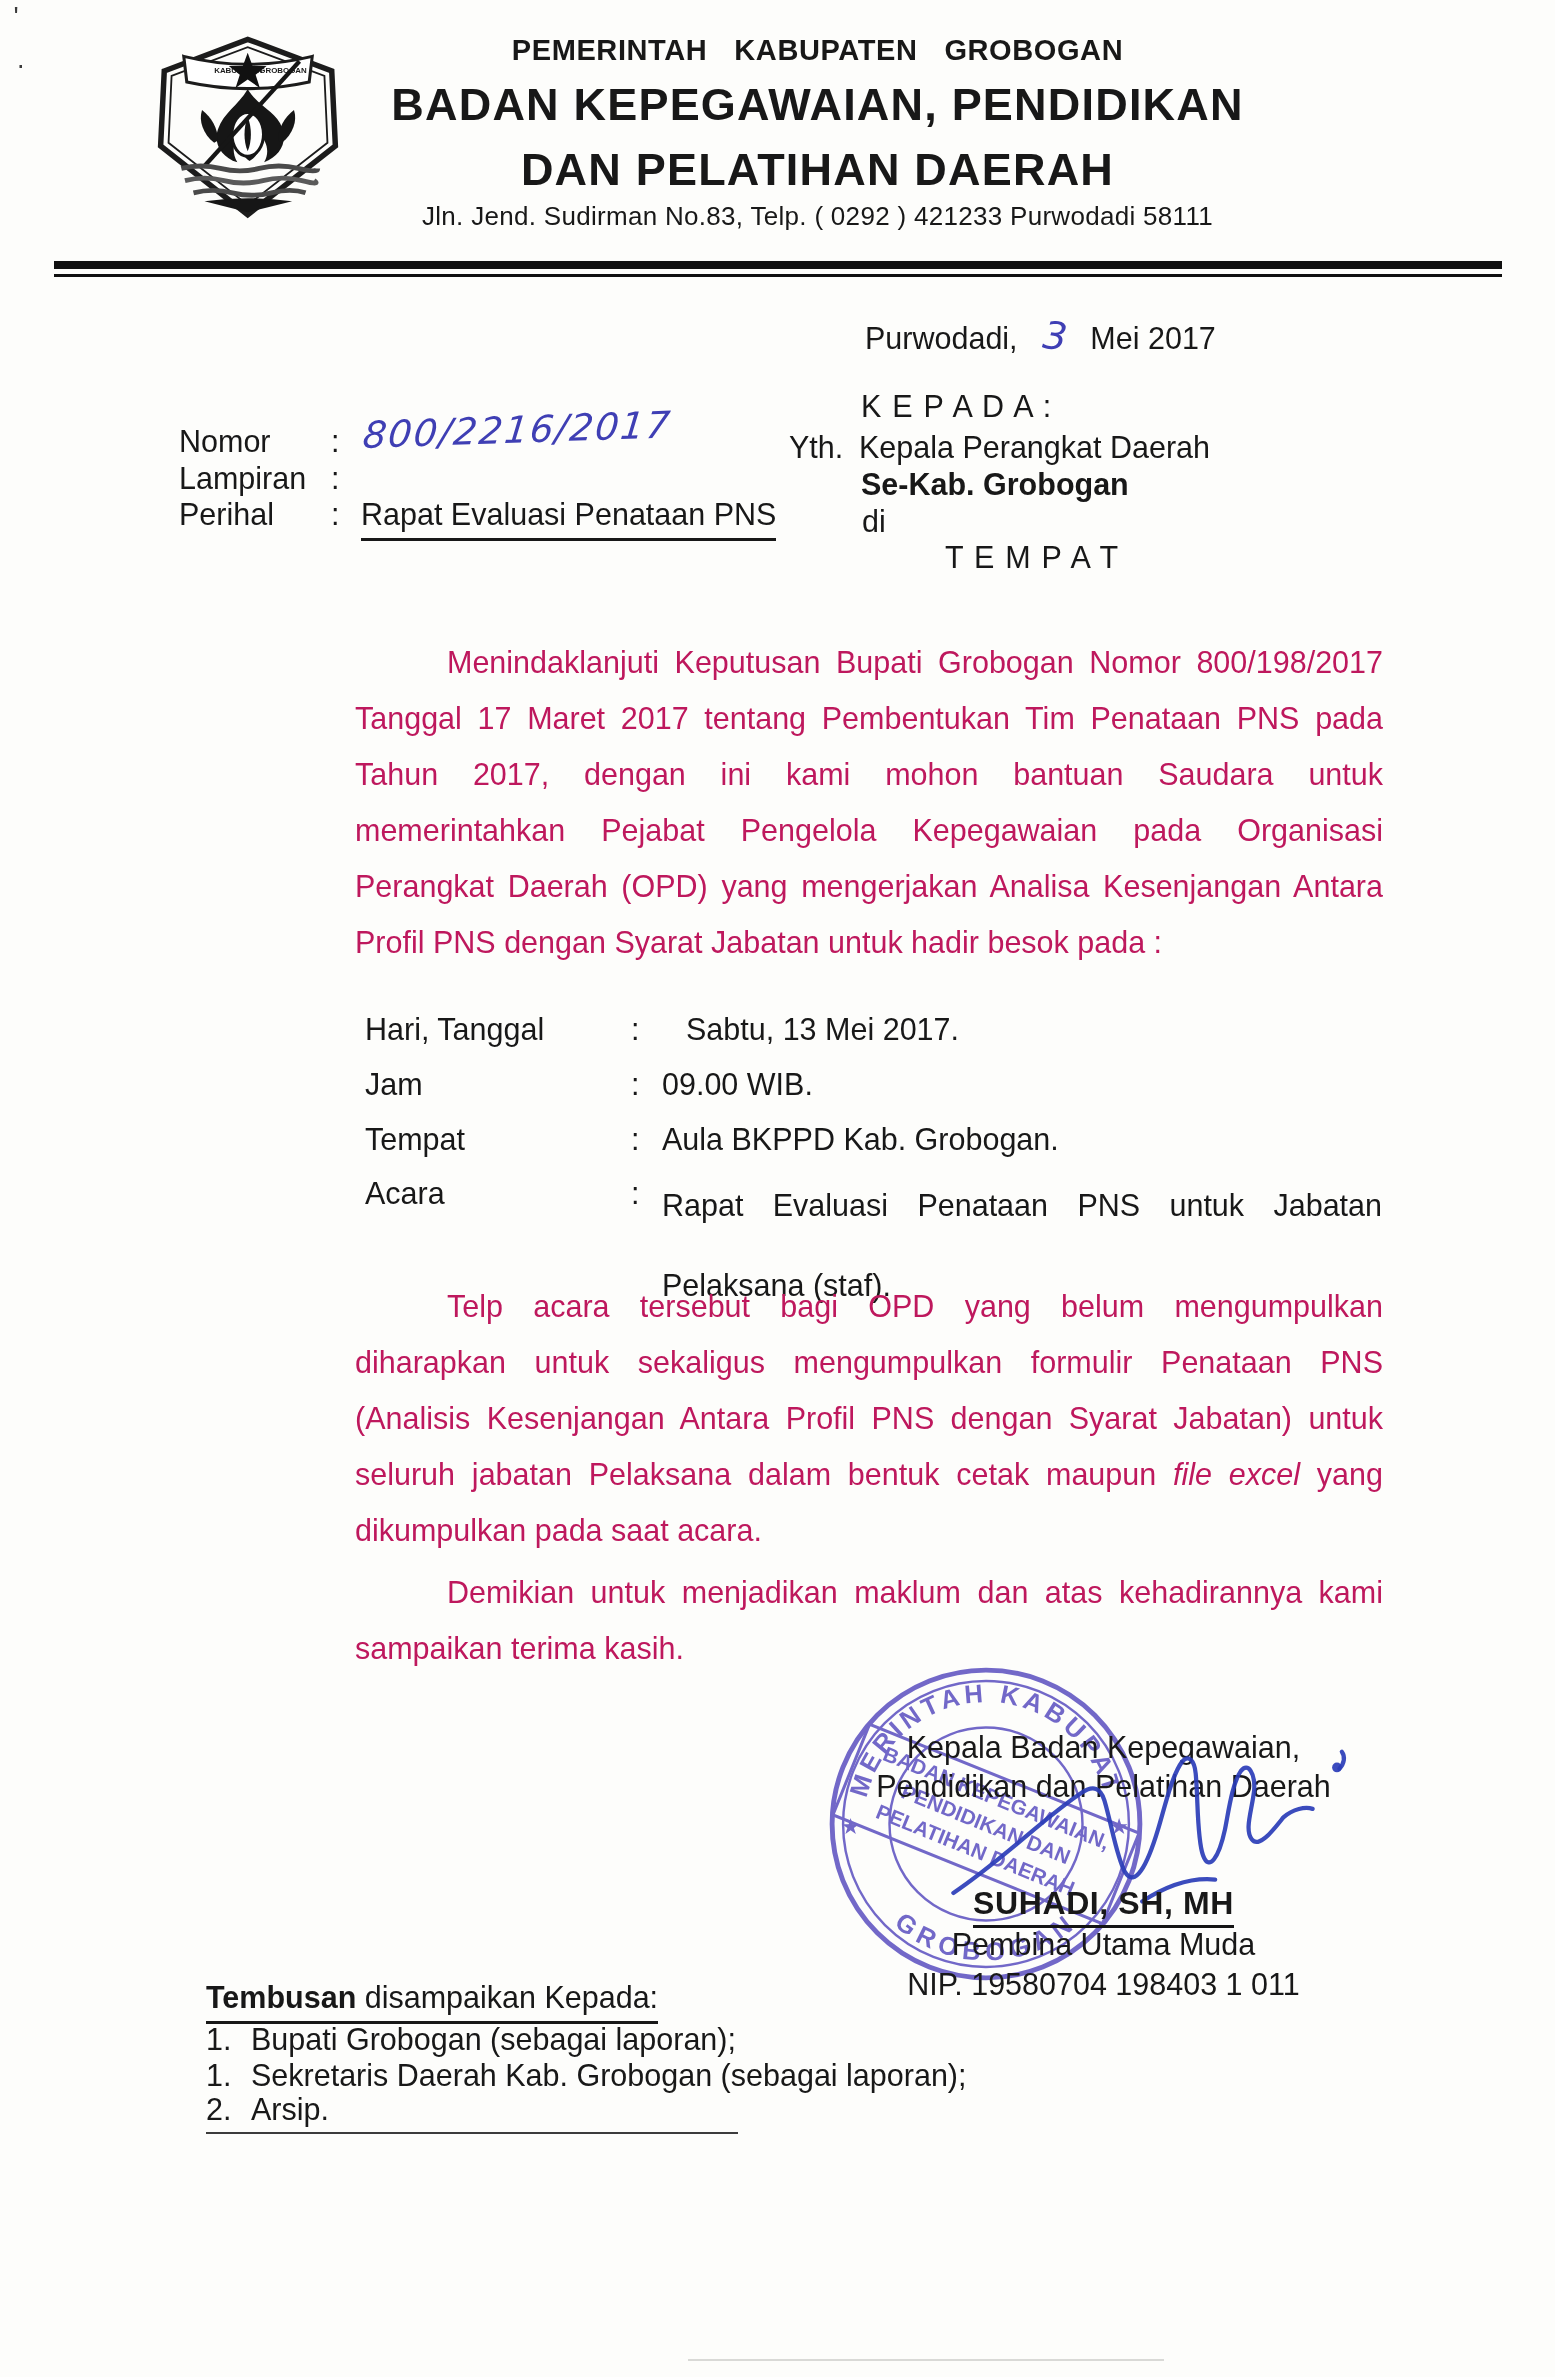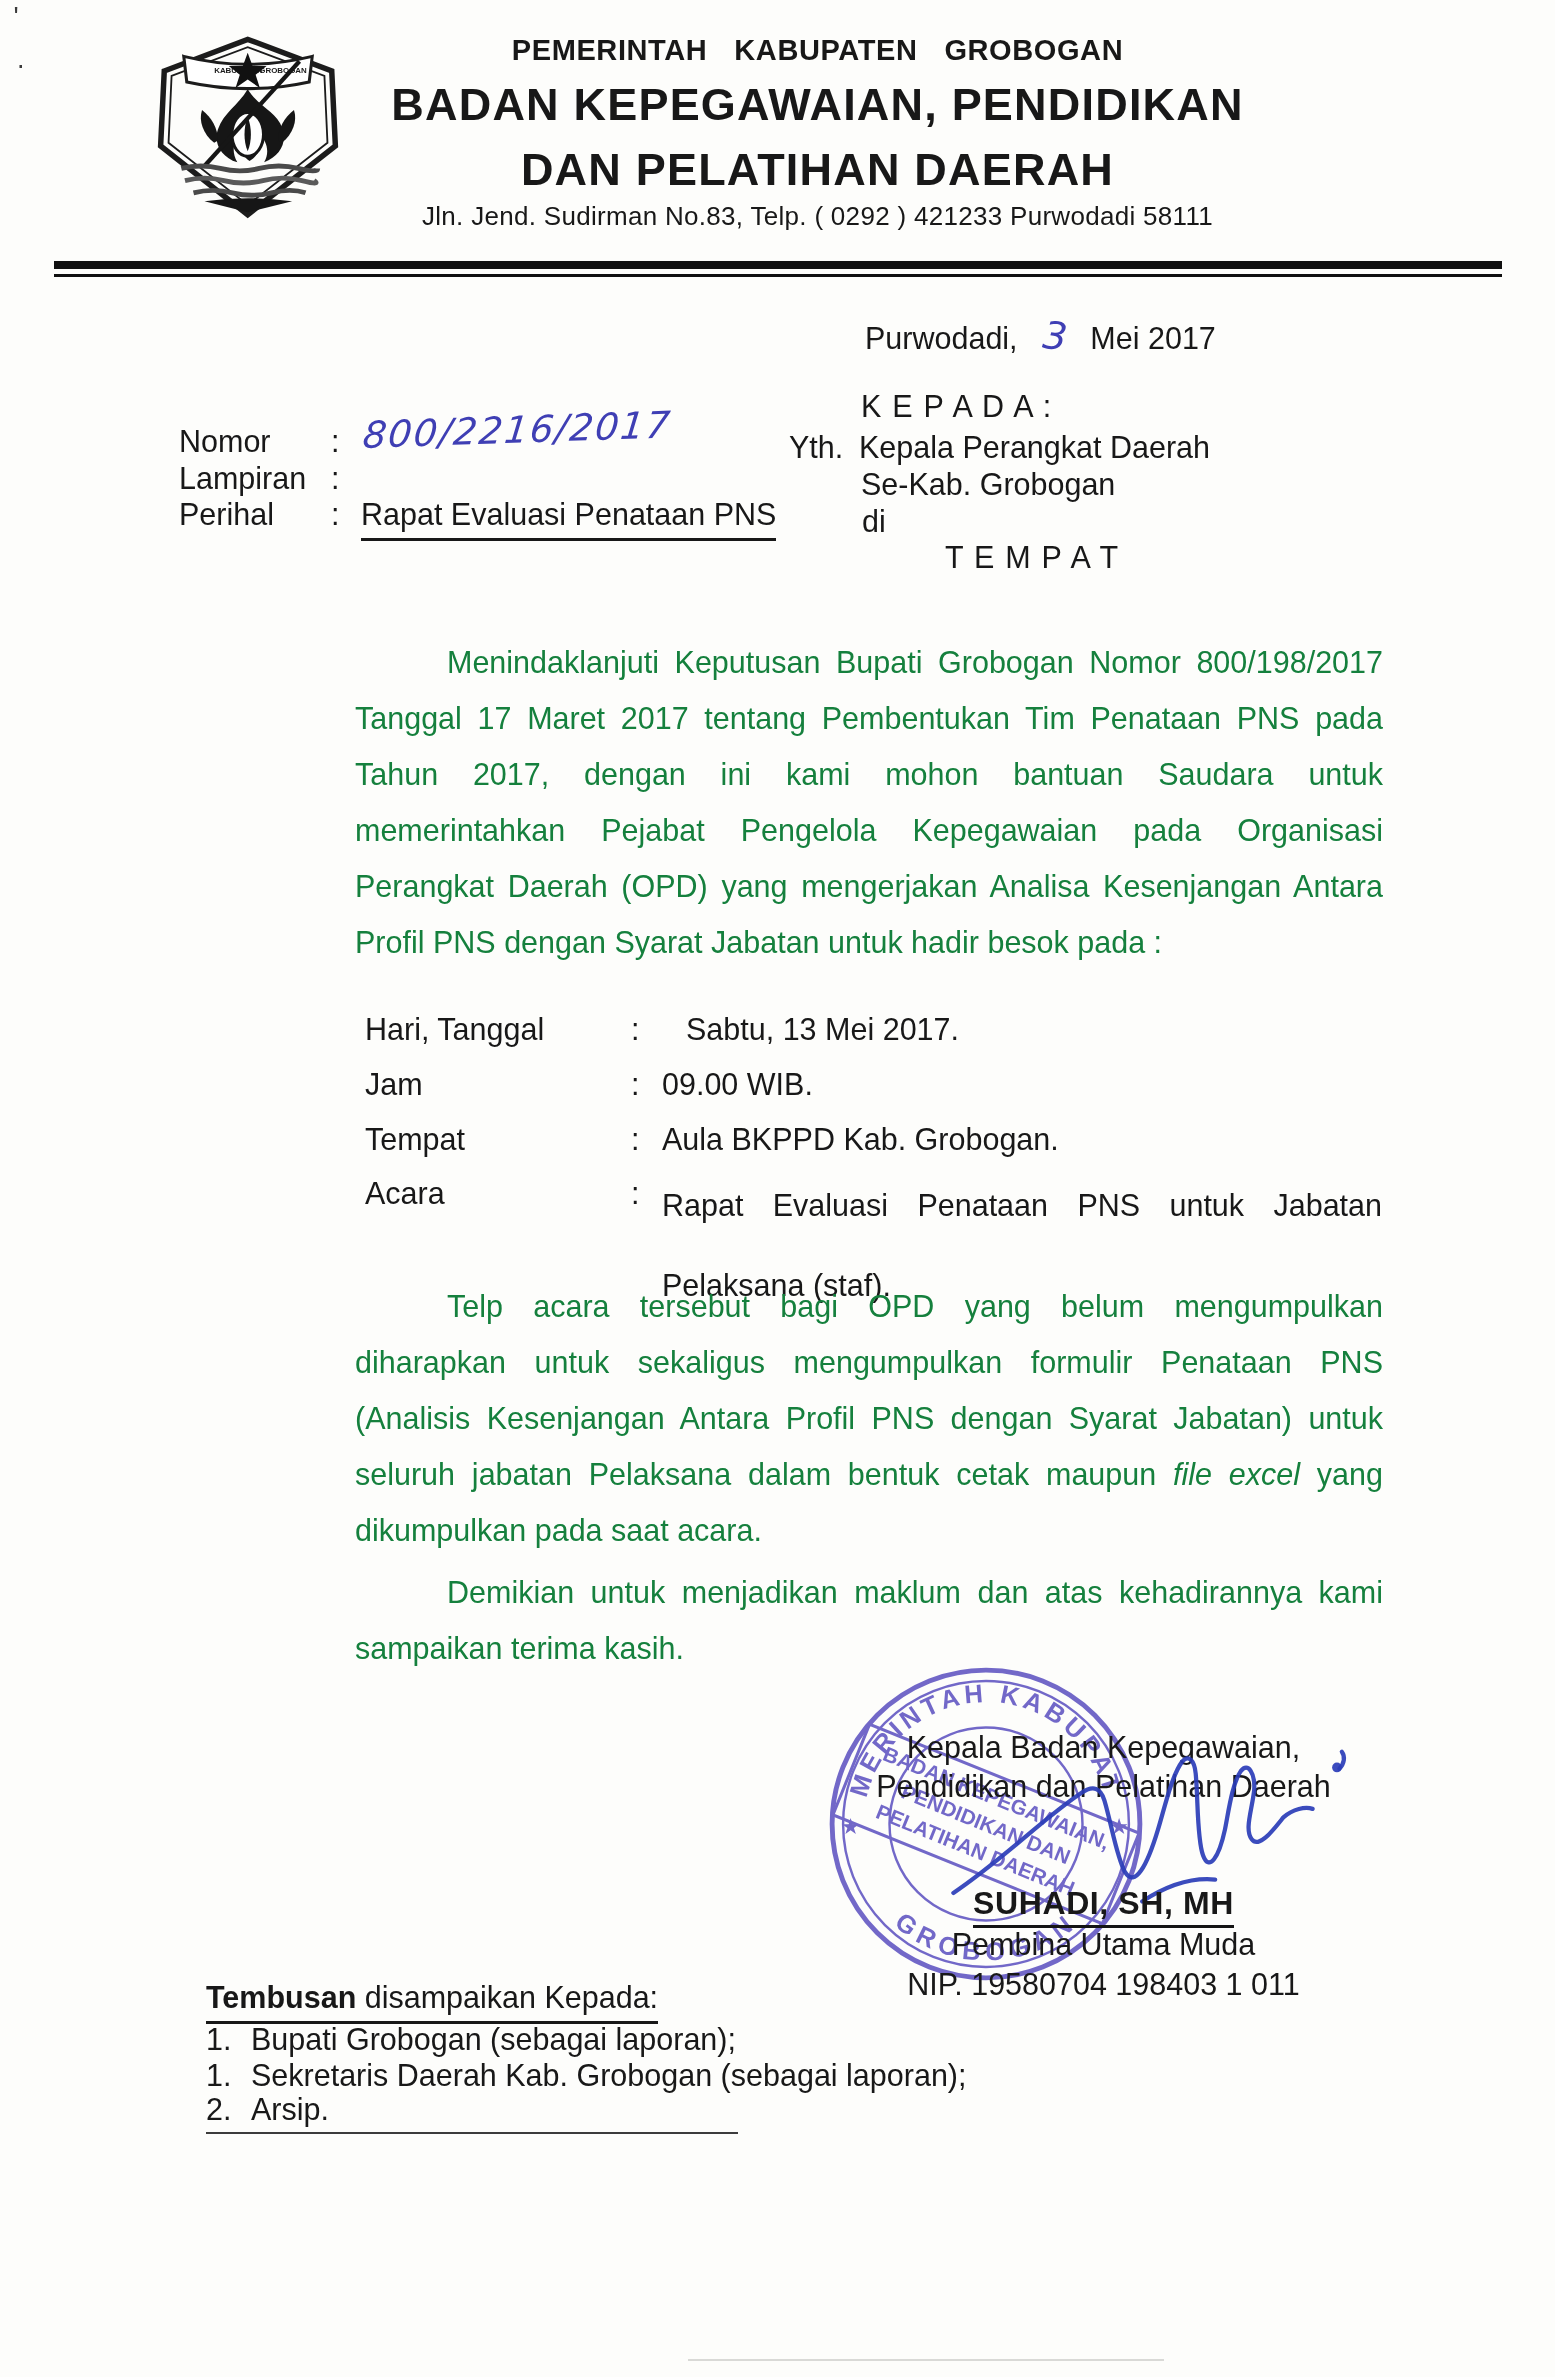--- a/index.html
+++ b/index.html
@@ -10,21 +10,21 @@
   }
   .abs{position:absolute;}
   .t{font-size:30.5px;line-height:1;white-space:nowrap;}
   .hdr-center{left:354px;width:927px;text-align:center;}
   .gov{font-weight:bold;font-size:29px;word-spacing:18.3px;letter-spacing:0.6px;}
   .agency{font-weight:bold;font-size:45px;letter-spacing:1.2px;}
   .addr{font-size:26px;letter-spacing:0.3px;}
   .rule{left:54px;width:1448px;background:#101010;}
   .para{
     left:355px;width:1028px;font-size:30.5px;line-height:56px;
-    text-align:justify;text-indent:92px;color:#15803d;
+    text-align:justify;text-indent:92px;color:#be185d;
   }
   .lbl{font-size:30.5px;line-height:56px;white-space:nowrap;}
   .hand{
     color:#3f3fb4;font-family:"DejaVu Sans", sans-serif;font-style:italic;
     transform:skewX(-8deg) rotate(-2deg);transform-origin:left bottom;
     letter-spacing:1.8px;
   }
   .hand3{
     color:#3f3fb4;font-family:"DejaVu Sans", sans-serif;font-style:italic;
     display:inline-block;transform:rotate(6deg);font-size:38px;
@@ -96,21 +96,21 @@
 
 <div class="abs t" style="left:179px;top:499px;">Perihal</div>
 <div class="abs t" style="left:331px;top:499px;">:</div>
 <div class="abs t" style="left:361px;top:499px;">
   <span class="u-thick">Rapat Evaluasi Penataan PNS</span>
 </div>
 
 <div class="abs t" style="left:861px;top:391px;letter-spacing:1.2px;">K E P A D A :</div>
 <div class="abs t" style="left:789px;top:432px;">Yth.</div>
 <div class="abs t" style="left:859px;top:432px;">Kepala Perangkat Daerah</div>
-<div class="abs t" style="left:861px;top:469px;">Se-Kab. Grobogan</div>
+<div class="abs t" style="left:861px;top:469px;font-weight:bold;">Se-Kab. Grobogan</div>
 <div class="abs t" style="left:862px;top:506px;">di</div>
 <div class="abs t" style="left:945px;top:542px;letter-spacing:1.2px;">T E M P A T</div>
 
 <div class="abs para" style="top:634px;">Menindaklanjuti Keputusan Bupati Grobogan Nomor 800/198/2017 Tanggal 17 Maret 2017 tentang Pembentukan Tim Penataan PNS pada Tahun 2017, dengan ini kami mohon bantuan Saudara untuk memerintahkan Pejabat Pengelola Kepegawaian pada Organisasi Perangkat Daerah (OPD) yang mengerjakan Analisa Kesenjangan Antara Profil PNS dengan Syarat Jabatan untuk hadir besok pada :</div>
 
 <div class="abs lbl" style="left:365px;top:1001px;">Hari, Tanggal</div>
 <div class="abs lbl" style="left:631px;top:1001px;">:</div>
 <div class="abs lbl" style="left:686px;top:1001px;">Sabtu, 13 Mei 2017.</div>
 
 <div class="abs lbl" style="left:365px;top:1056px;">Jam</div>

